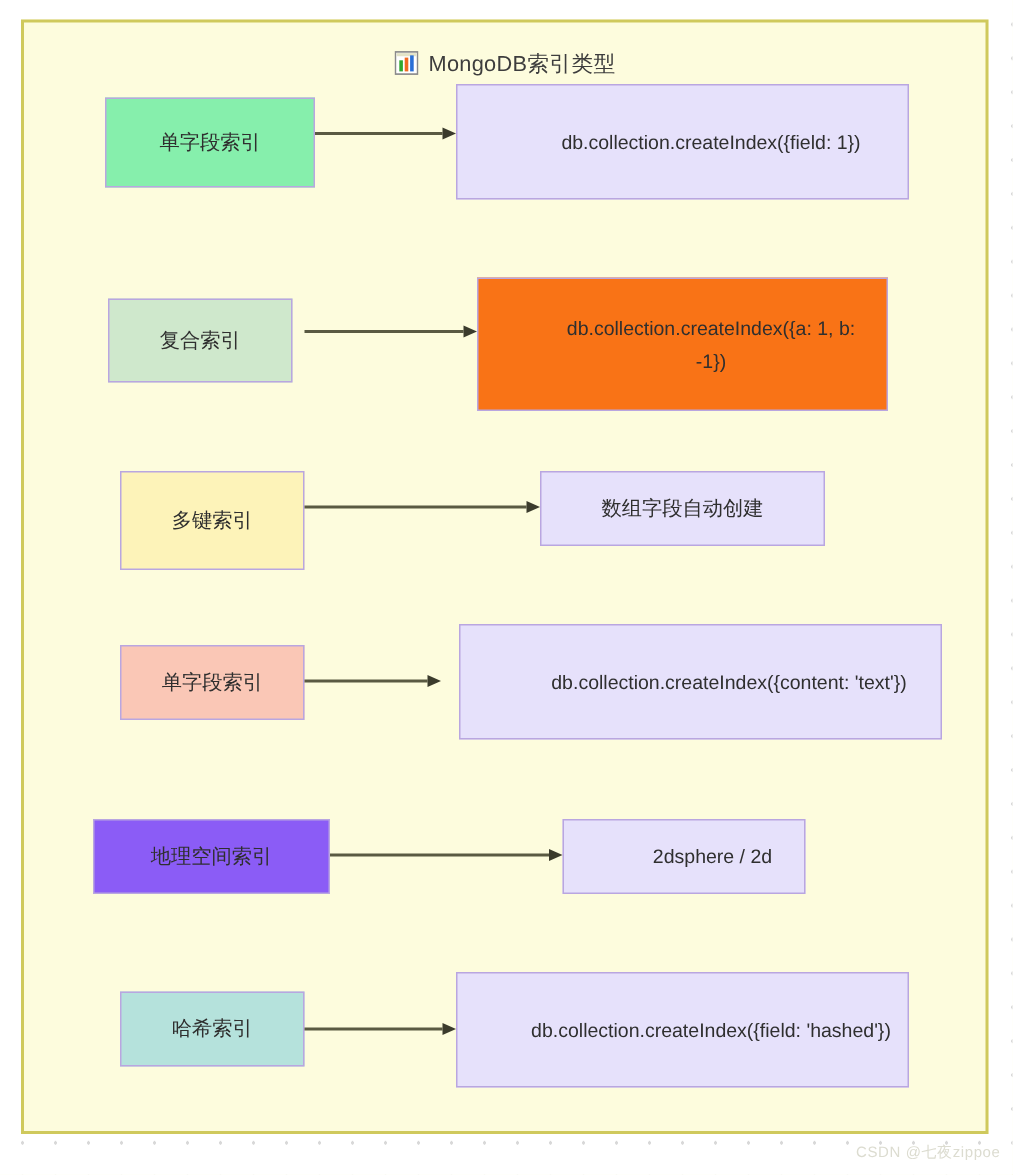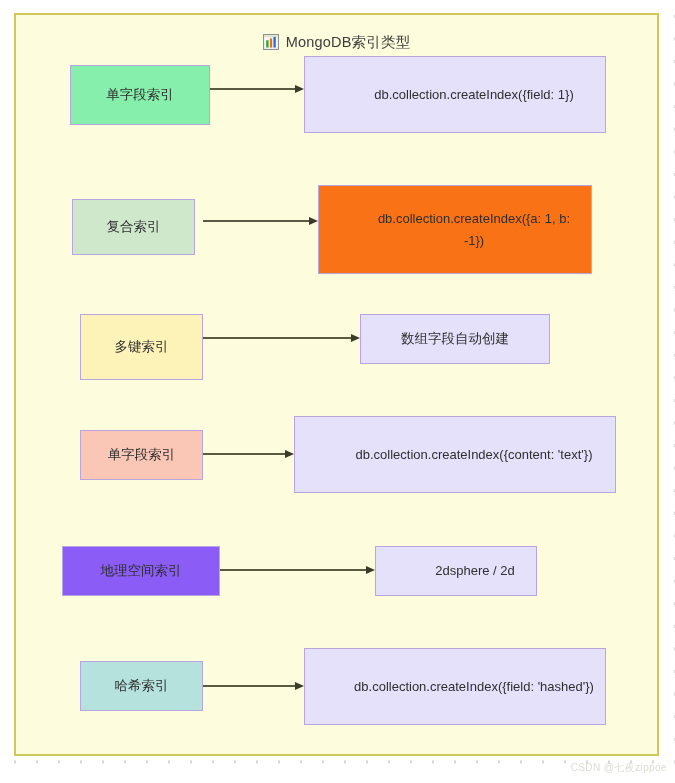--- a/index.html
+++ b/index.html
@@ -162,21 +162,21 @@
       <div class="node" style="left: 344px; top: 299px; width: 190px; height: 50px; background: rgb(230, 225, 251); border-color: rgb(185, 166, 224);">
         <span>数组字段自动创建</span>
       </div>
       <div class="arrow" style="left: 187px; top: 317px; width: 157px;">
         <div class="arrow-line" style="width: 148px; background: rgb(90, 90, 66);"></div>
         <div class="arrow-head" style="left: 148px;"></div>
       </div>
       <div class="node" style="left: 64px; top: 415px; width: 123px; height: 50px; background: rgb(250, 199, 182); border-color: rgb(185, 166, 224);">
         <span>单字段索引</span>
       </div>
-      <div class="node code" style="left: 278px; top: 401px; width: 322px; height: 77px; background: rgb(230, 225, 251); border-color: rgb(185, 166, 224);">
+      <div class="node code" style="left: 290px; top: 401px; width: 322px; height: 77px; background: rgb(230, 225, 251); border-color: rgb(185, 166, 224);">
         <span>db.collection.createIndex({content: 'text'})</span>
       </div>
       <div class="arrow" style="left: 187px; top: 433px; width: 91px;">
         <div class="arrow-line" style="width: 82px; background: rgb(90, 90, 66);"></div>
         <div class="arrow-head" style="left: 82px;"></div>
       </div>
       <div class="node" style="left: 46px; top: 531px; width: 158px; height: 50px; background: #8b5cf6; border-color: rgb(185, 166, 224);">
         <span>地理空间索引</span>
       </div>
       <div class="node code" style="left: 359px; top: 531px; width: 162px; height: 50px; background: rgb(230, 225, 251); border-color: rgb(185, 166, 224);">

